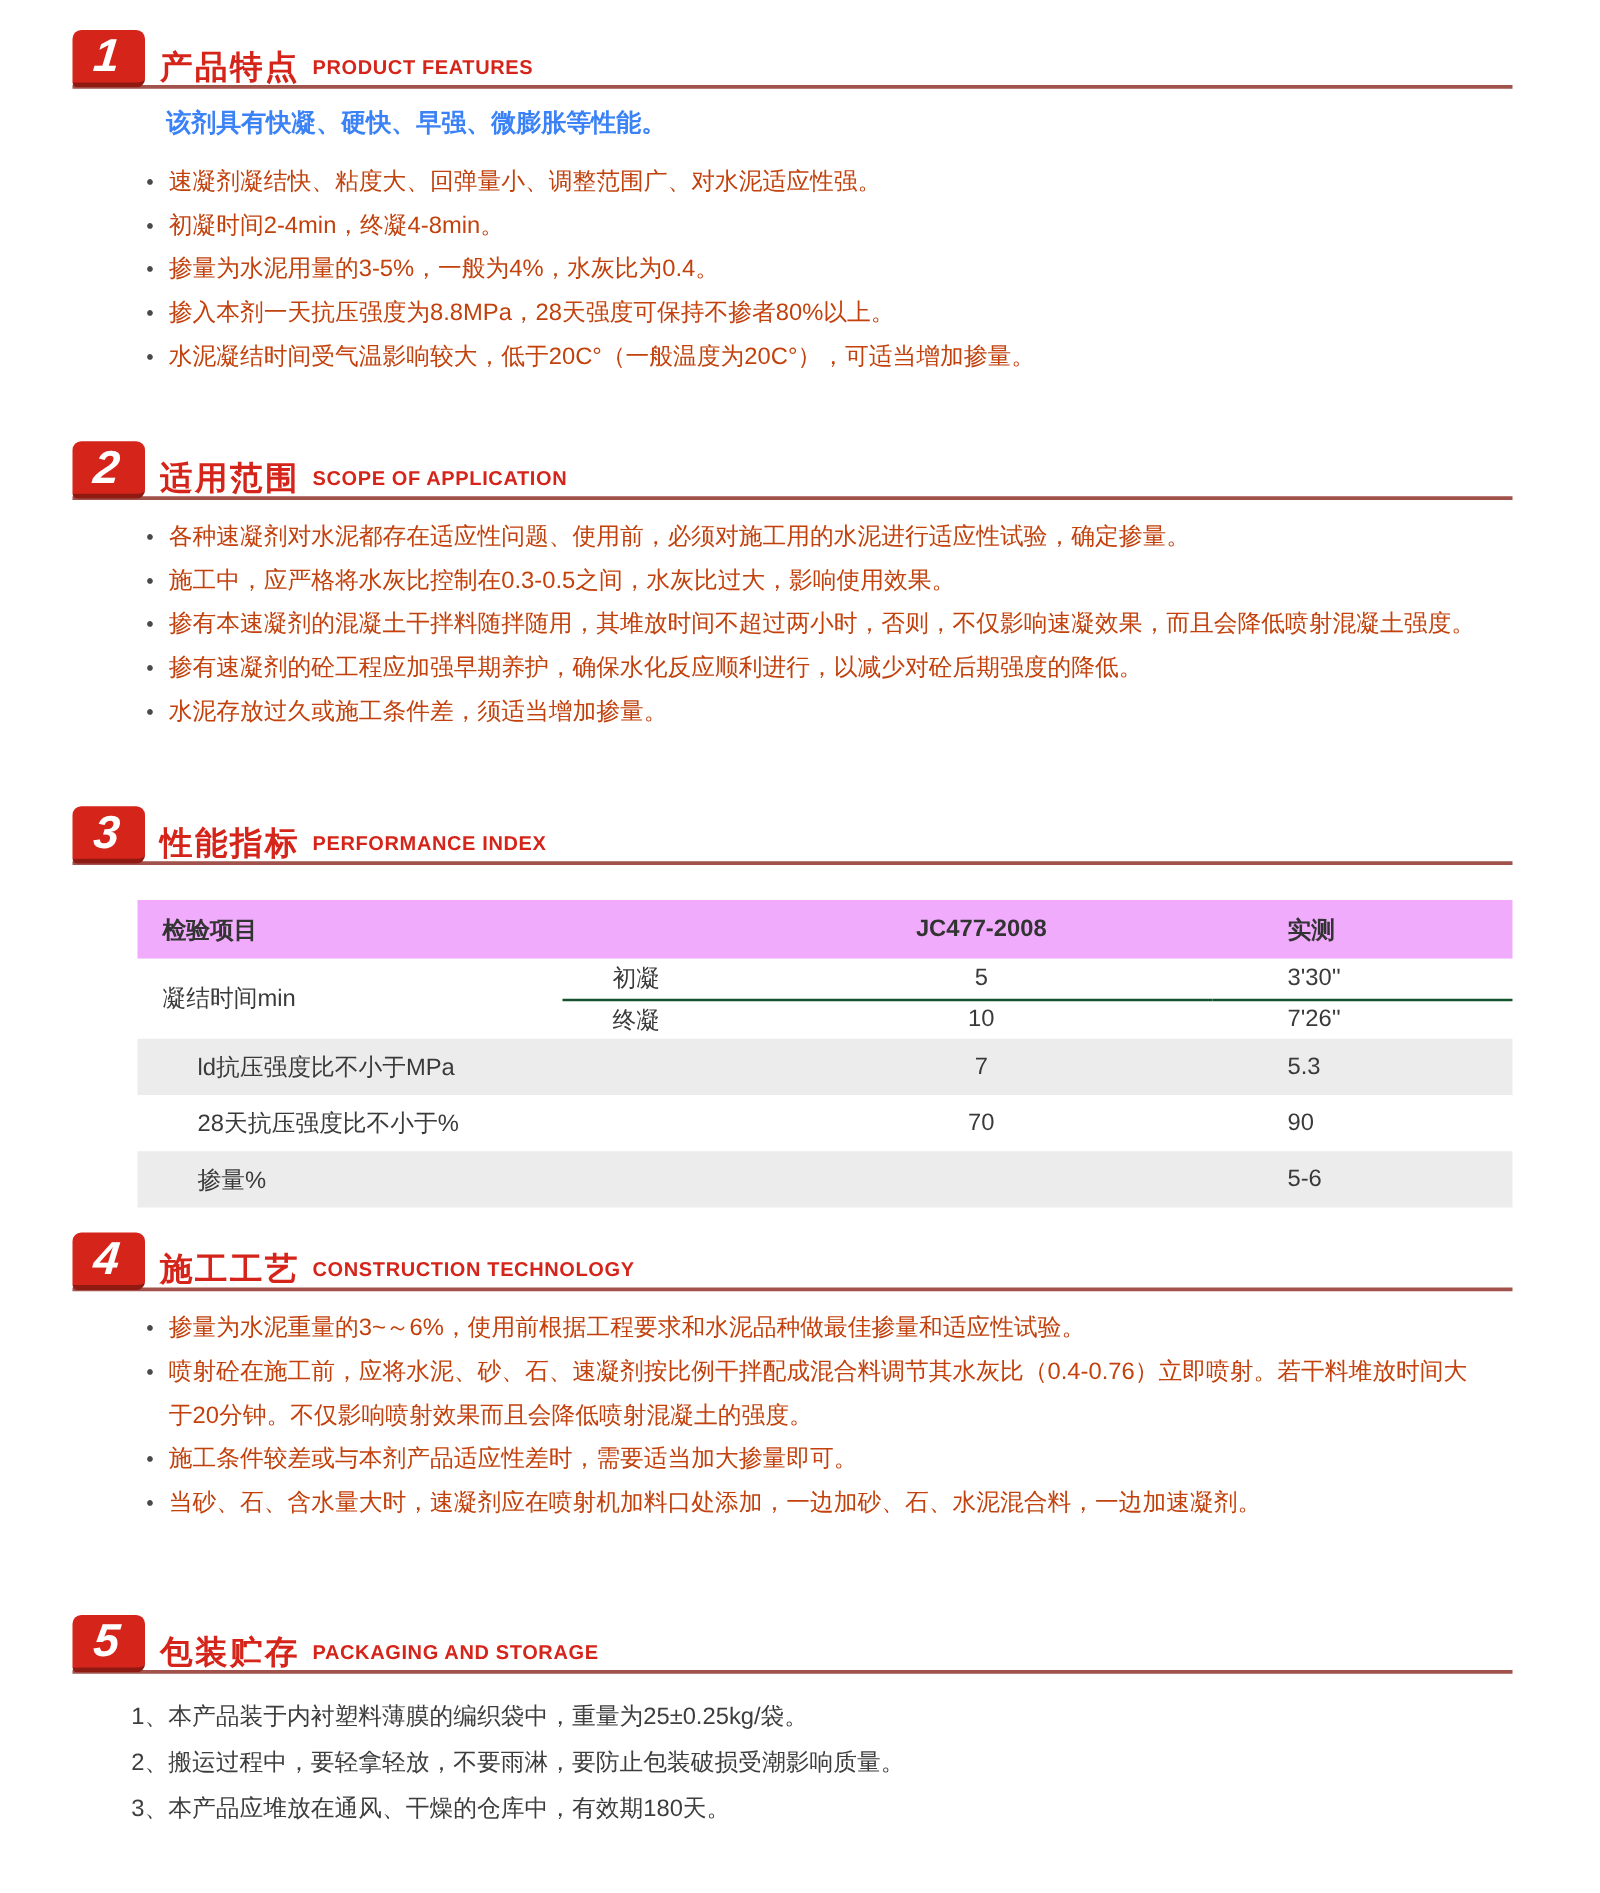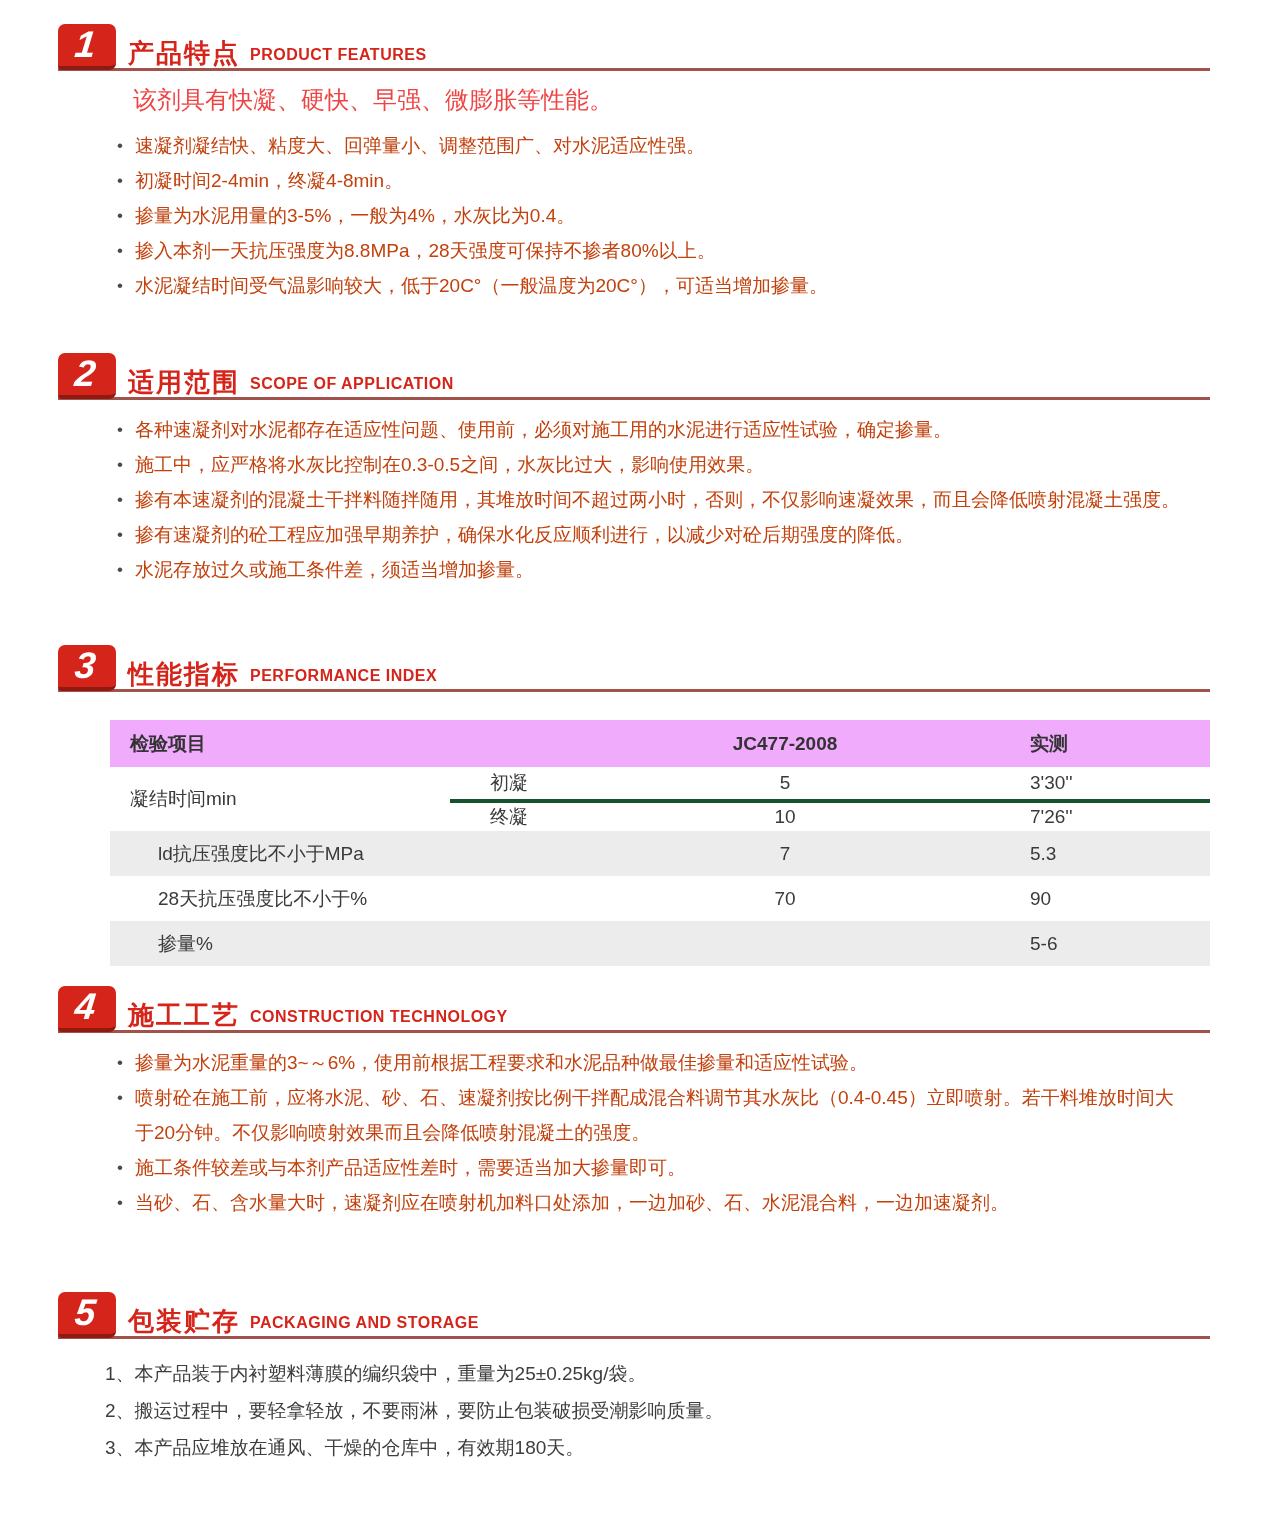--- a/index.html
+++ b/index.html
@@ -56,23 +56,23 @@
     font-size: 16px;
     font-weight: bold;
     letter-spacing: 0.5px;
     margin-left: 10px;
     padding-bottom: 4px;
     white-space: nowrap;
   }
 
   .intro {
     margin: 12px 0 4px 75px;
-    font-size: 24px;
-    font-weight: normal;
-    color: #ef4444;
+    font-size: 20px;
+    font-weight: bold;
+    color: #3b82f6;
     line-height: 33px;
   }
   ul.bullets {
     list-style: none;
     margin: 12px 0 0 57px;
     width: 1070px;
   }
   ul.bullets li {
     position: relative;
     padding-left: 20px;
@@ -126,21 +126,21 @@
     background: #ffffff;
   }
   .t-setting .c-rowspan {
     grid-row: 1 / 3;
     grid-column: 1;
     display: flex;
     align-items: center;
     padding-left: 20px;
   }
   .t-setting .cell { height: 100%; }
-  .t-setting .r2 { border-top: 4px solid #14532d; }
+  .t-setting .r2 { border-top: 2px solid #14532d; }
 </style>
 </head>
 <body>
 
 <div class="section sec-1">
   <div class="sec-head">
     <div class="sec-badge">
         <span>1</span>
       </div>
     <div class="sec-title-zh">产品特点</div>
@@ -222,21 +222,21 @@
 <div class="section sec-4">
   <div class="sec-head">
     <div class="sec-badge">
         <span>4</span>
       </div>
     <div class="sec-title-zh">施工工艺</div>
     <div class="sec-title-en">CONSTRUCTION TECHNOLOGY</div>
   </div>
   <ul class="bullets">
     <li>掺量为水泥重量的3~～6%，使用前根据工程要求和水泥品种做最佳掺量和适应性试验。</li>
-    <li>喷射砼在施工前，应将水泥、砂、石、速凝剂按比例干拌配成混合料调节其水灰比（0.4-0.45）立即喷射。若干料堆放时间大于20分钟。不仅影响喷射效果而且会降低喷射混凝土的强度。</li>
+    <li>喷射砼在施工前，应将水泥、砂、石、速凝剂按比例干拌配成混合料调节其水灰比（0.4-0.76）立即喷射。若干料堆放时间大于20分钟。不仅影响喷射效果而且会降低喷射混凝土的强度。</li>
     <li>施工条件较差或与本剂产品适应性差时，需要适当加大掺量即可。</li>
     <li>当砂、石、含水量大时，速凝剂应在喷射机加料口处添加，一边加砂、石、水泥混合料，一边加速凝剂。</li>
   </ul>
 </div>
 
 <div class="section sec-5">
   <div class="sec-head">
     <div class="sec-badge">
         <span>5</span>
       </div>

